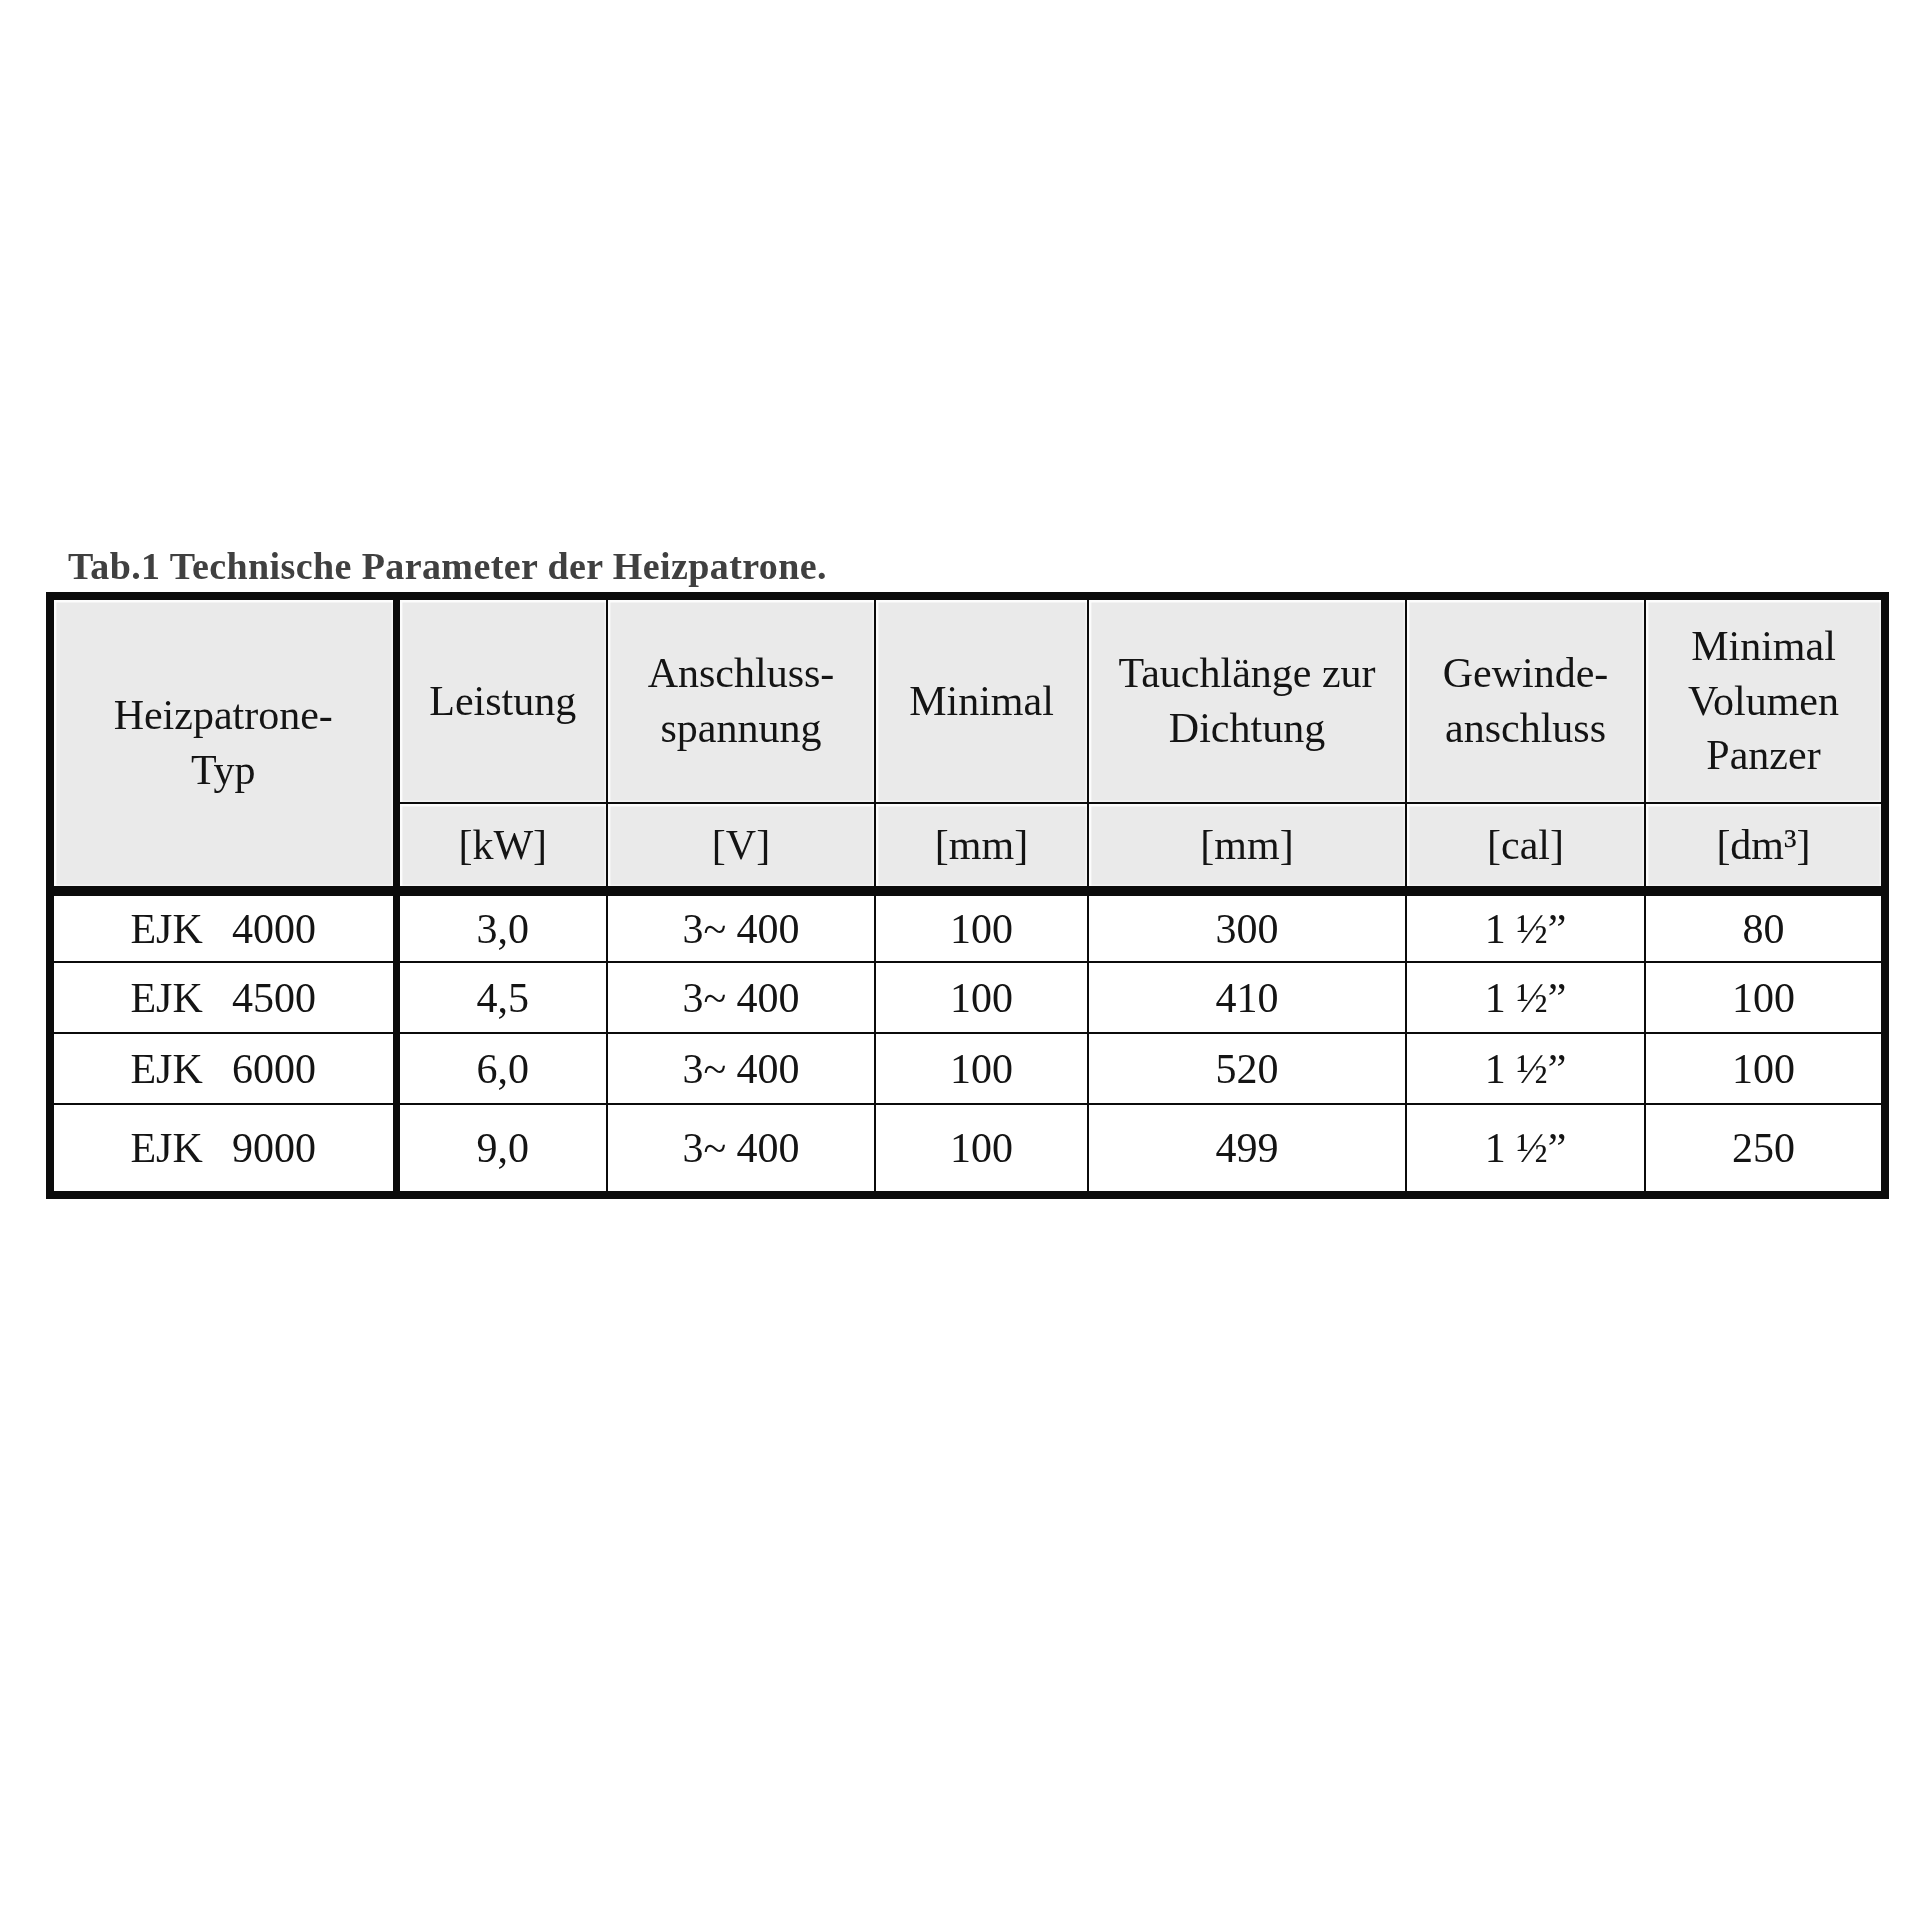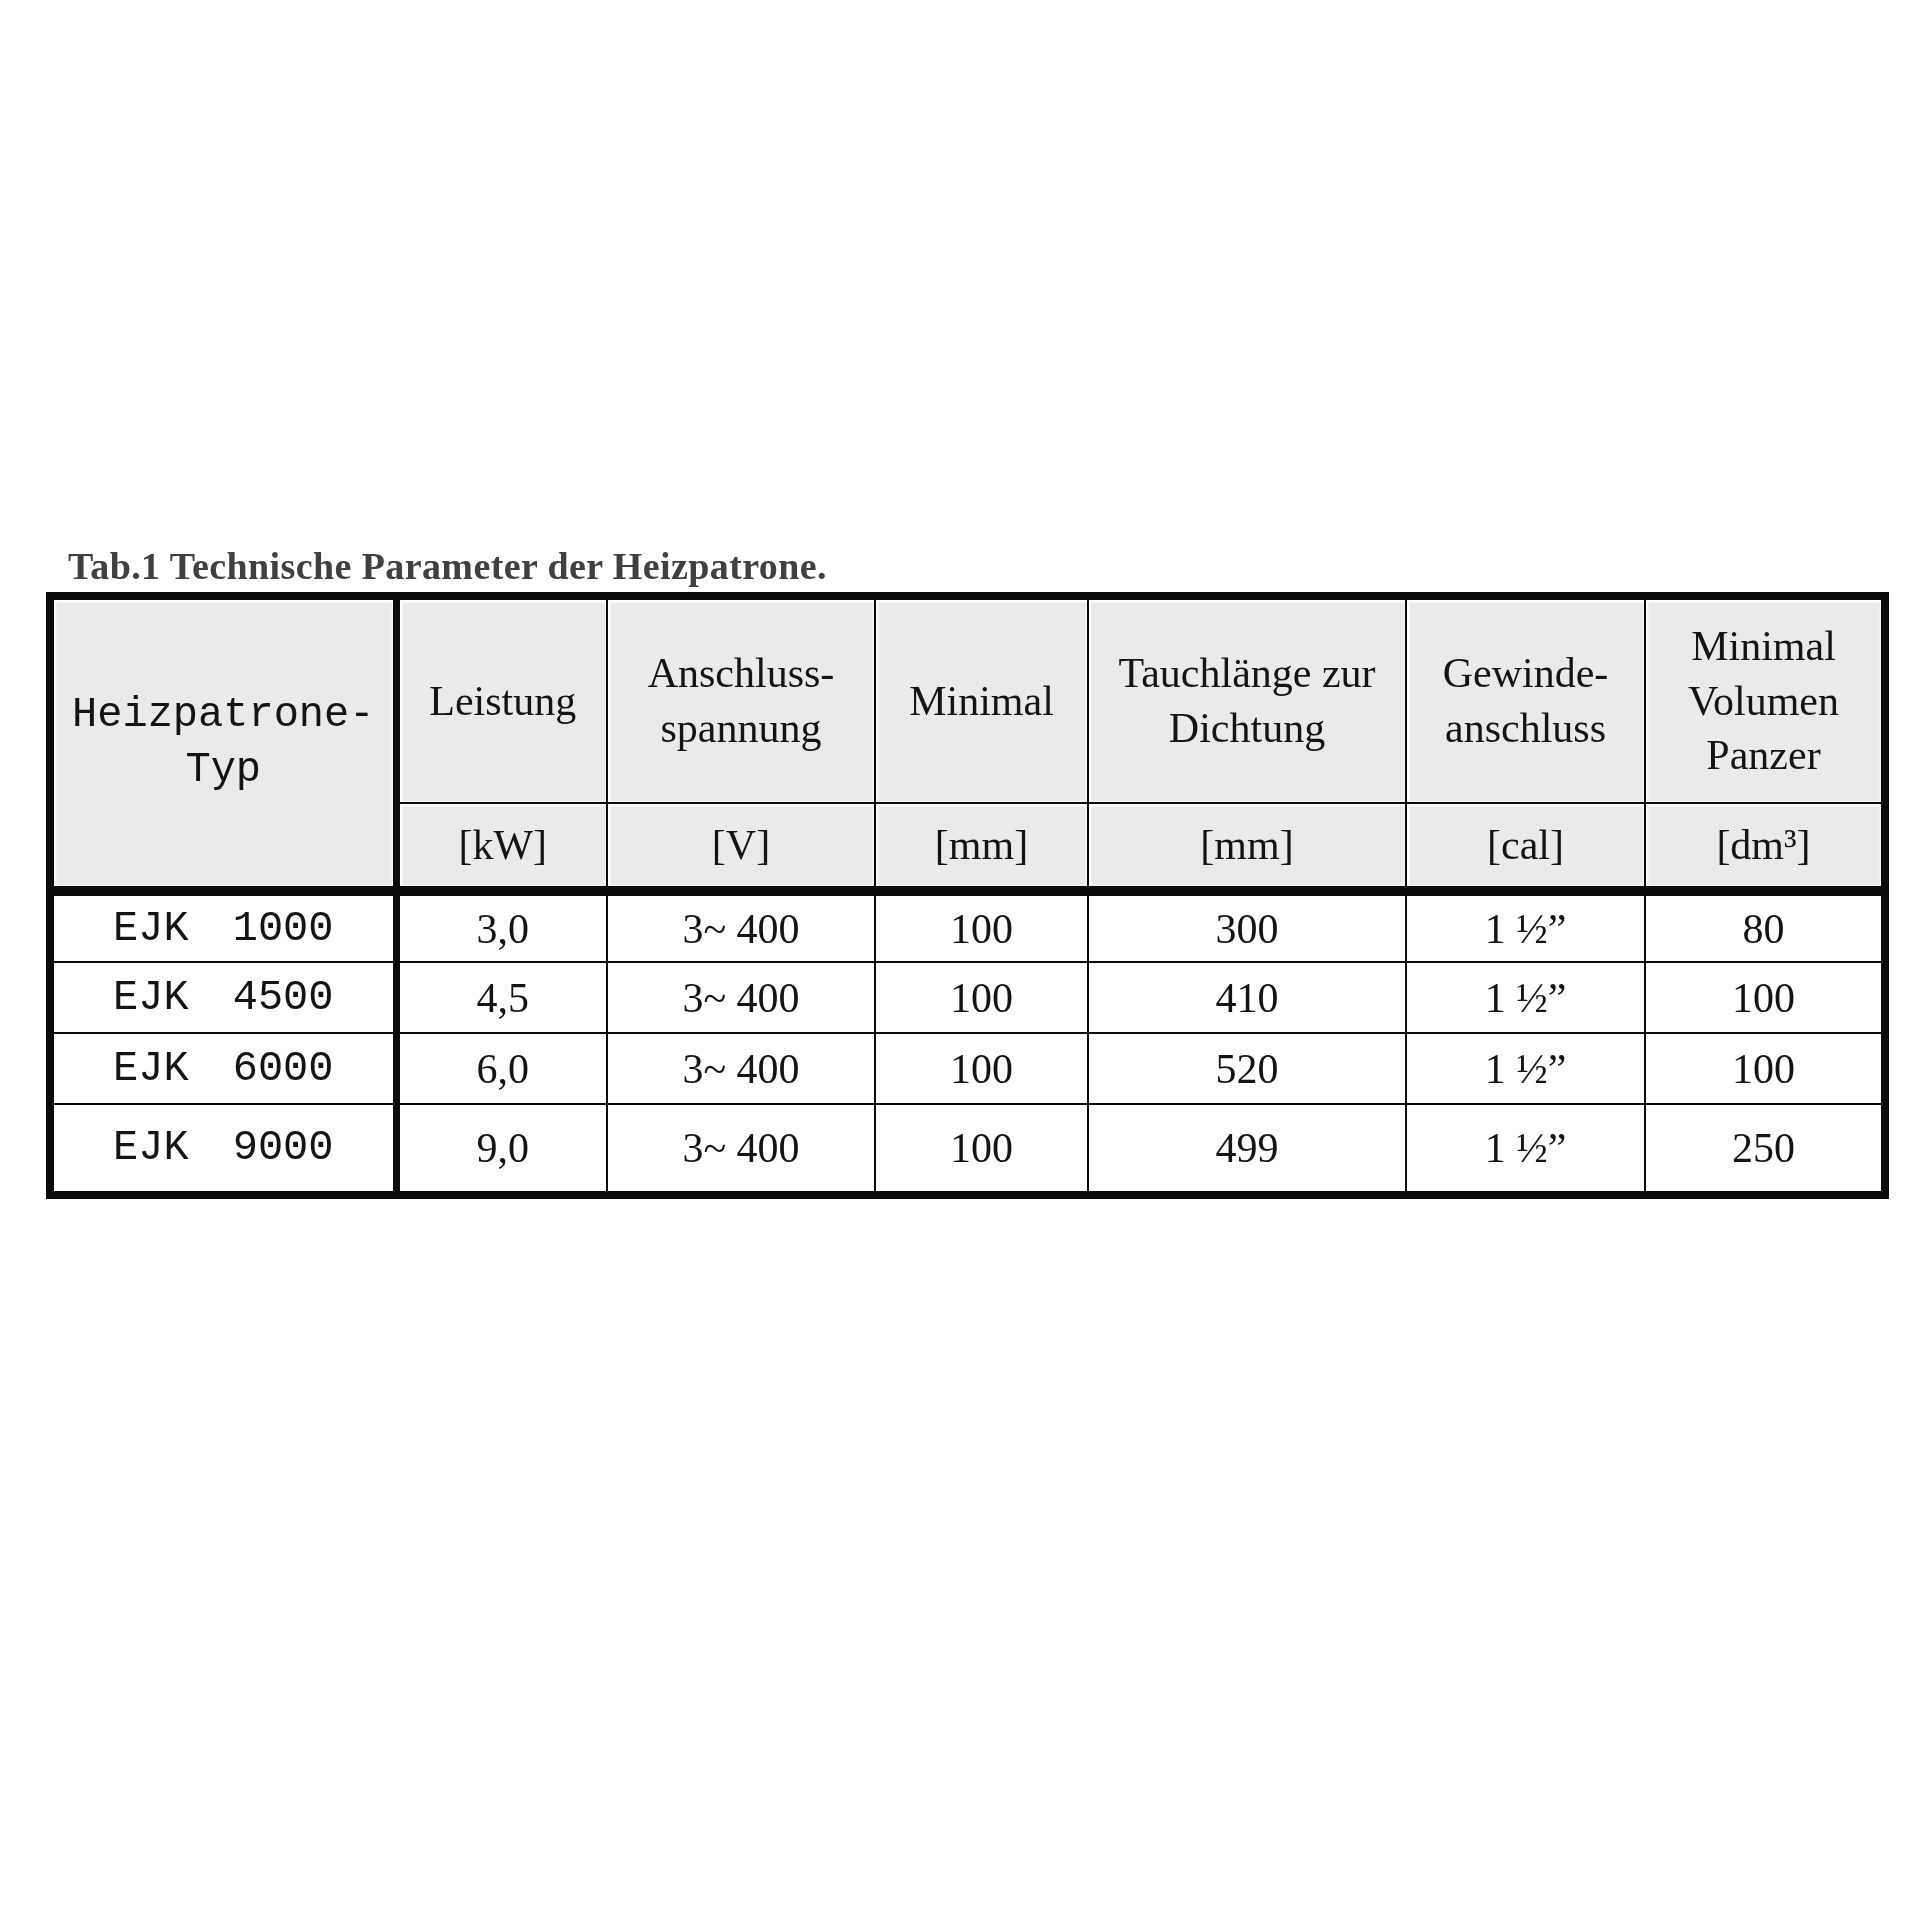--- a/index.html
+++ b/index.html
@@ -52,21 +52,20 @@
   
   .hdr {
     background: #eaeaea;
     white-space: pre-line;
     line-height: 1.3;
     box-shadow: inset 2.4px 2.4px 0 rgba(255,255,255,0.85), inset -1.6px -1.6px 0 rgba(255,255,255,0.45);
   }
   
   .col-first {
     border-right-width: 7.2px !important;
-    font-family: Liberation Mono, monospace;
   }
   
   tr.header-units td, tr.header-units th,
   th.span-head {
     border-bottom-width: 10.4px !important;
   }
   
   td.type-cell {
     word-spacing: 0.45em;
   }
@@ -107,21 +106,21 @@
   <tr class="header-units">
     <td class="hdr">[kW]</td>
     <td class="hdr">[V]</td>
     <td class="hdr">[mm]</td>
     <td class="hdr">[mm]</td>
     <td class="hdr">[cal]</td>
     <td class="hdr">[dm³]</td>
   </tr>
 
   <tr class="row-data">
-    <td class="col-first type-cell">EJK 1000</td>
+    <td class="col-first type-cell">EJK 4000</td>
     <td>3,0</td>
     <td>3~ 400</td>
     <td>100</td>
     <td>300</td>
     <td>1 ½”</td>
     <td>80</td>
   </tr>
 
   <tr class="row-data">
     <td class="col-first type-cell">EJK 4500</td>

